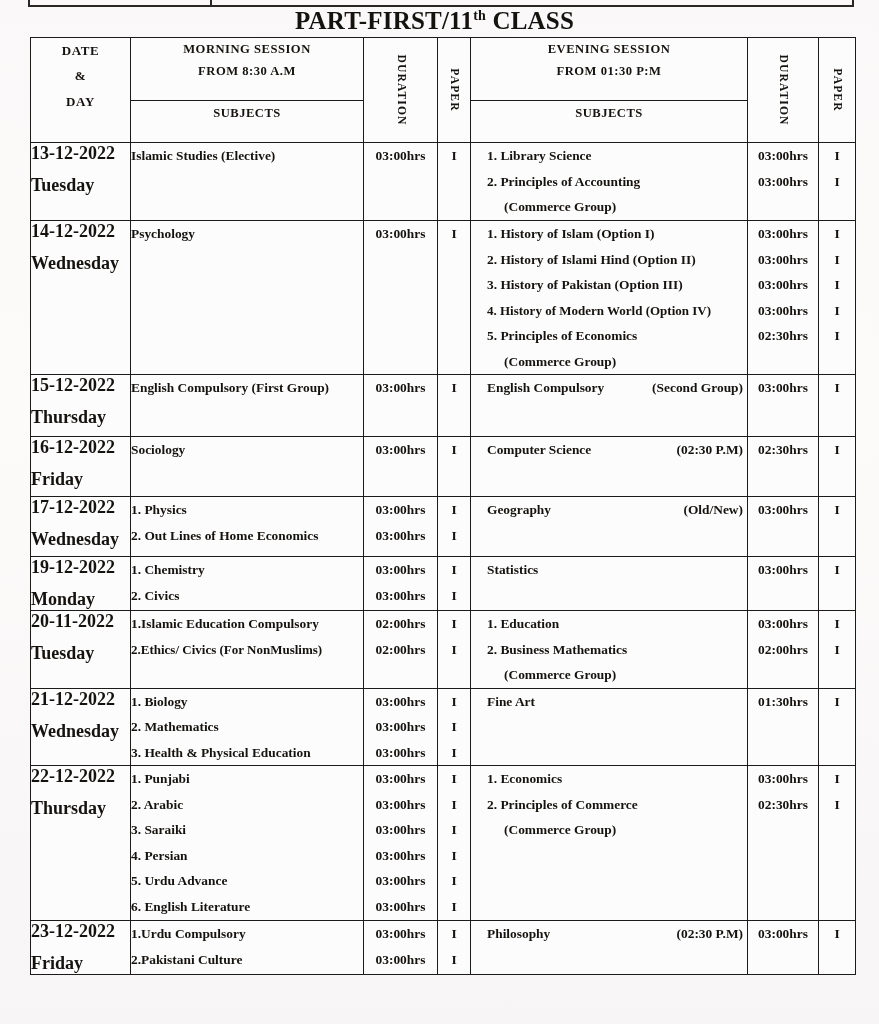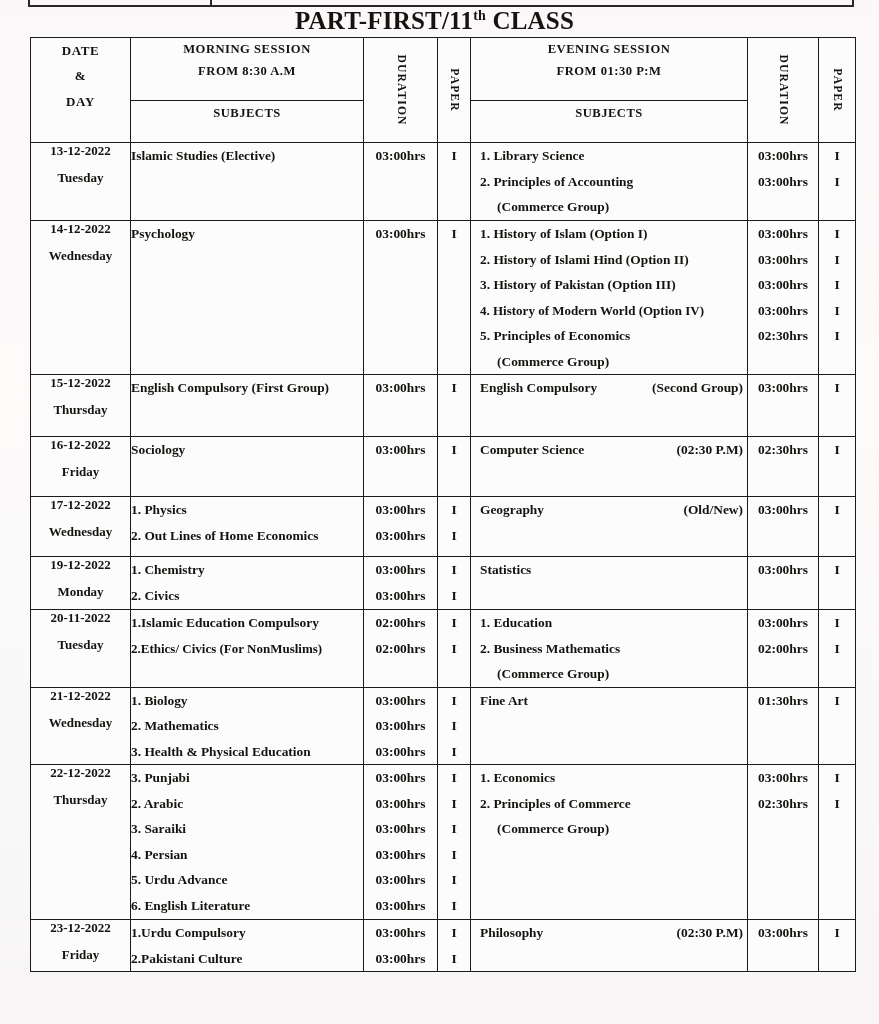--- a/index.html
+++ b/index.html
@@ -84,26 +84,26 @@
   }
   .vert span{
     position:absolute;left:50%;top:50%;
     transform:translate(-50%,-50%) rotate(90deg);
     white-space:nowrap;
     font-size:11.6px;letter-spacing:1.1px;font-weight:700;
   }
 
   
   td.c-date{
-    text-align:center;font-weight:700;font-size:13px;
+    text-align:left;font-weight:700;font-size:18px;
     padding-top:9px;
   }
   td.c-date .d2{margin-top:11px;}
   td.c-subj{ padding:9px 6px 8px 7px; }
-  td.c-subj.eve{ padding-left:9px; }
+  td.c-subj.eve{ padding-left:16px; }
   .srow{
     line-height:25.5px;
     height:25.5px;
     font-weight:700;
     font-size:13.4px;
     white-space:nowrap;
     position:relative;
   }
   .srow.small{font-size:13px;}
   .srow .right{
@@ -424,21 +424,21 @@
         <td class="c-pap">
           <div class="srow">I</div>
         </td>
       </tr>
       <tr style="height: 155px;">
         <td class="c-date">
           <div>22-12-2022</div>
           <div class="d2">Thursday</div>
         </td>
         <td class="c-subj">
-          <div class="srow">3. Punjabi</div>
+          <div class="srow">1. Punjabi</div>
           <div class="srow">2. Arabic</div>
           <div class="srow">3. Saraiki</div>
           <div class="srow">4. Persian</div>
           <div class="srow">5. Urdu Advance</div>
           <div class="srow">6. English Literature</div>
         </td>
         <td class="c-dur">
           <div class="srow">03:00hrs</div>
           <div class="srow">03:00hrs</div>
           <div class="srow">03:00hrs</div>

